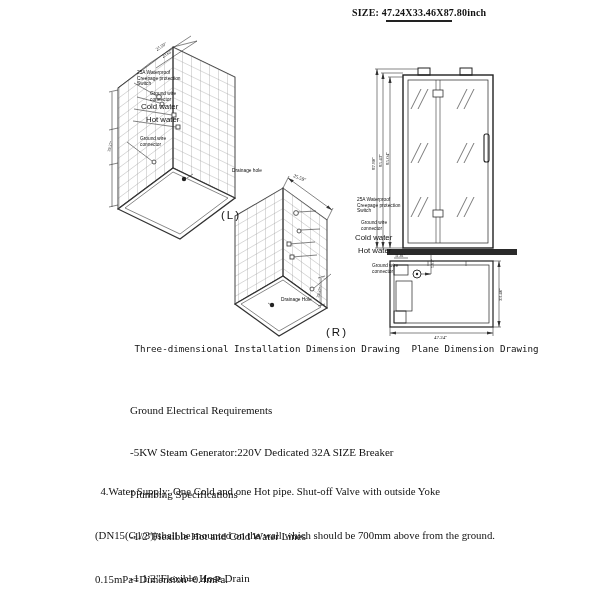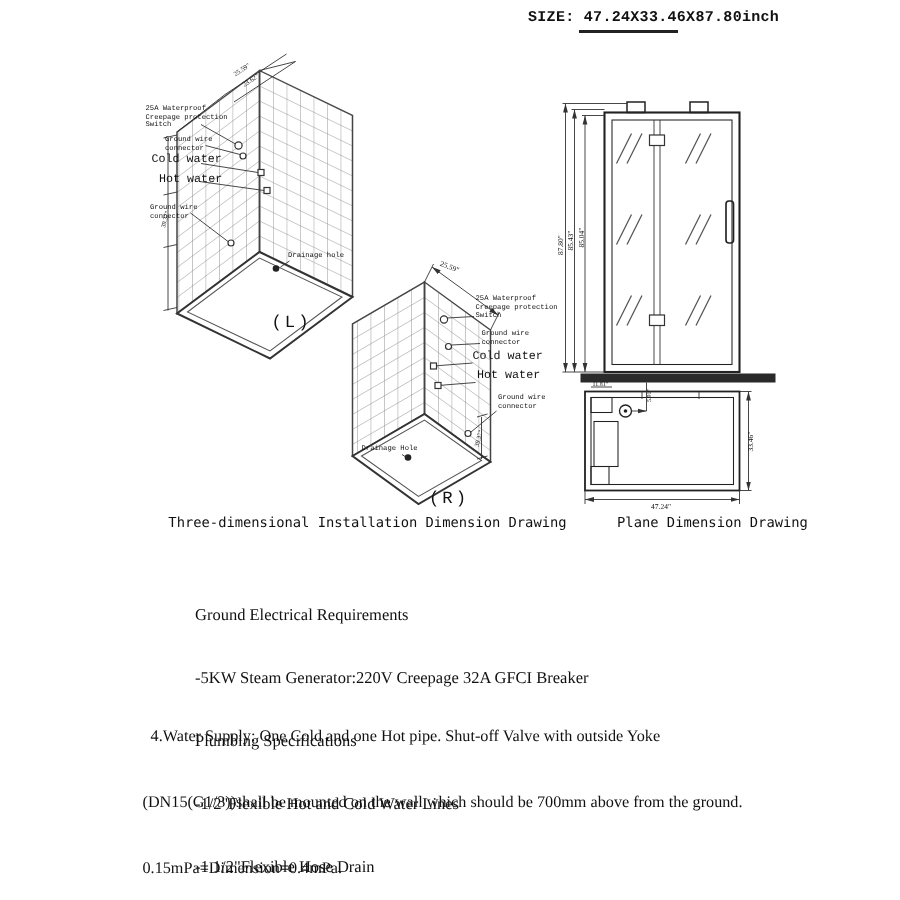--- a/index.html
+++ b/index.html
@@ -1,24 +1,24 @@
 <!DOCTYPE html>
 <html><head>
 <meta charset="utf-8">
 <style>
   html,body{margin:0;padding:0;background:#fff;}
   #page{position:relative;width:600px;height:600px;background:#fff;overflow:hidden;
         font-family:"Liberation Serif",serif;color:#111;}
   .abs{position:absolute;}
   
-  #size-title{font-family:Liberation Mono, monospace;font-weight:bold;font-size:10px;
+  #size-title{font-family:Liberation Serif, serif;font-weight:bold;font-size:10px;
               letter-spacing:.2px;color:#111;}
   #size-underline{background:#222;height:1.5px;width:66px;}
   
-  .lbl{font-family:Liberation Mono, monospace;color:#111;white-space:pre-line;line-height:1.15;}
+  .lbl{font-family:Liberation Sans, sans-serif;color:#111;white-space:pre-line;line-height:1.15;margin-left:40px;}
   .t5{font-size:4.8px;}
   .t8{font-size:7.8px;}
   .tag{font-size:11.5px;letter-spacing:2px;}
   
   .caption{font-family:"DejaVu Sans Mono",monospace;font-size:9.2px;color:#111;
            text-align:center;white-space:nowrap;}
   
   #specs{font-size:11px;line-height:14px;white-space:pre;}
   #notes{font-size:10.8px;line-height:14.6px;white-space:pre;}
   
@@ -220,26 +220,26 @@
 Switch</div>
   <div class="abs lbl t5" style="left:321px;top:220px;">Ground wire
 connector</div>
   <div class="abs lbl t8" style="left:315px;top:234px;">Cold water</div>
   <div class="abs lbl t8" style="left:318px;top:247px;">Hot water</div>
   <div class="abs lbl t5" style="left:332px;top:263px;">Ground wire
 connector</div>
   <div class="abs lbl t5" style="left:241px;top:297px;">Drainage Hole</div>
   <div class="abs lbl tag" style="left:286px;top:326px;">(R)</div>
 
-  <div class="abs caption" style="left:90px;top:343px;width:310px;">Three-dimensional Installation Dimension Drawing</div>
+  <div class="abs caption" style="left:90px;top:343px;width:310px;text-align:right;">Three-dimensional Installation Dimension Drawing</div>
   <div class="abs caption" style="left:401px;top:343px;width:148px;">Plane Dimension Drawing</div>
 
   <div id="specs" class="abs" style="left:130px;top:375px;">
     <div>Ground Electrical Requirements</div>
-    <div>-5KW Steam Generator:220V Creepage 32A GFCI Breaker</div>
+    <div>-5KW Steam Generator:220V Dedicated 32A SIZE Breaker</div>
     <div>Plumbing Specifications</div>
     <div>-1/2"Flexible Hot and Cold Water Lines</div>
     <div>-1 1/2"Flexible Hose Drain</div>
   </div>
 
   <div id="notes" class="abs" style="left:95px;top:455px;">
     <div>  4.Water Supply: One Cold and one Hot pipe. Shut-off Valve with outside Yoke</div>
     <div>(DN15(G1/3))shall be mounted on the wall which should be 700mm above from the ground.</div>
     <div>0.15mPa=Dimension=0.4mPa.</div>
     

